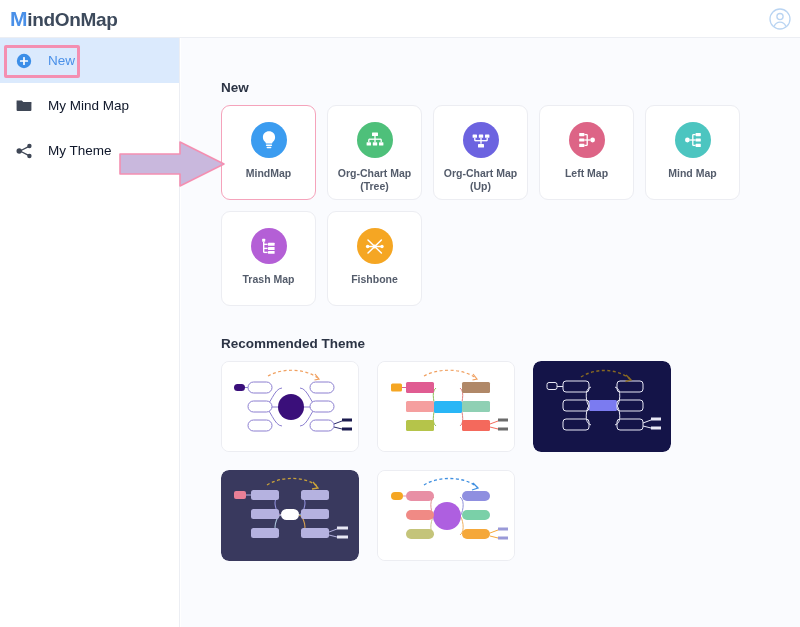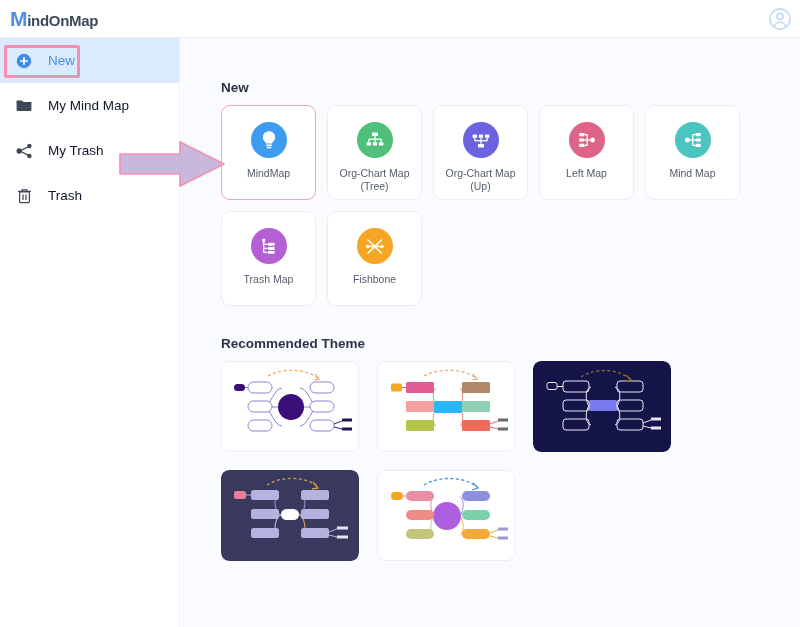--- a/index.html
+++ b/index.html
@@ -19,21 +19,21 @@
     border-bottom: 1px solid #eceef3;
     display: flex; align-items: center;
   }
   .logo {
     margin-left: 10px;
     font-size: 18px; font-weight: bold; letter-spacing: -0.3px;
     color: #3d4a5c;
     display: flex; align-items: baseline;
   }
   .logo .m1 { color: #4a90e8; font-size: 21px; font-weight: bold; position: relative; }
-  .logo .rest { color: #3d4a5c; font-size: 15px; font-weight: bold; }
+  .logo .rest { color: #3d4a5c; font-size: 19px; font-weight: bold; }
   .avatar-btn {
     position: absolute; right: 8px; top: 7px;
     width: 24px; height: 24px;
   }
 
   
   .sidebar {
     position: absolute; left: 0; top: 38px; width: 180px; height: 589px;
     background: #ffffff;
     border-right: 1px solid #eceef3;
@@ -76,20 +76,21 @@
   .card-grid { display: flex; flex-wrap: wrap; gap: 11px; width: 535px; }
   .type-card {
     width: 95px; height: 95px;
     background: #ffffff;
     border: 1px solid #ecedf2;
     border-radius: 9px;
     display: flex; flex-direction: column;
     align-items: center; justify-content: flex-start;
     padding-top: 16px;
     cursor: pointer;
+    font-weight: bold;
   }
   .type-card.selected { border: 1.6px solid #f5a3bb; }
   .type-card .circ {
     width: 36px; height: 36px; border-radius: 50%;
     display: flex; align-items: center; justify-content: center;
     margin-bottom: 9px;
   }
   .type-card .cap {
     font-size: 10.5px; color: #545c6b; text-align: center;
     line-height: 13px; width: 90px;
@@ -156,35 +157,23 @@
   <div class="side-item">
     <span class="ico">
       <svg width="17" height="16" viewBox="0 0 17 16" fill="#3f4756" stroke="#3f4756" stroke-width="1.3">
         <line x1="4" y1="8" x2="13" y2="3.4"></line>
         <line x1="4" y1="8" x2="13" y2="12.6"></line>
         <circle cx="3.2" cy="8" r="2.7" stroke="none"></circle>
         <circle cx="13.4" cy="3" r="2.2" stroke="none"></circle>
         <circle cx="13.4" cy="13" r="2.2" stroke="none"></circle>
       </svg>
     </span>
-    <span class="label">My Trash</span>
-  </div>
-
-  <div class="side-item">
-    <span class="ico">
-      <svg width="15" height="16" viewBox="0 0 15 16" fill="none" stroke="#3f4756" stroke-width="1.25">
-        <line x1="1" y1="3.4" x2="14" y2="3.4"></line>
-        <path d="M5 3.4V1.8h5v1.6"></path>
-        <rect x="2.6" y="3.9" width="9.8" height="10.6" rx="1"></rect>
-        <line x1="6" y1="6.4" x2="6" y2="12"></line>
-        <line x1="9" y1="6.4" x2="9" y2="12"></line>
-      </svg>
-    </span>
-    <span class="label">Trash</span>
-  </div>
+    <span class="label">My Theme</span>
+  </div>
+
 </div>
 
 <div class="annot-box"></div>
 
 <div class="main">
 
   <div class="sec-new">
     <div class="section-title">New</div>
 
     <div class="card-grid">

